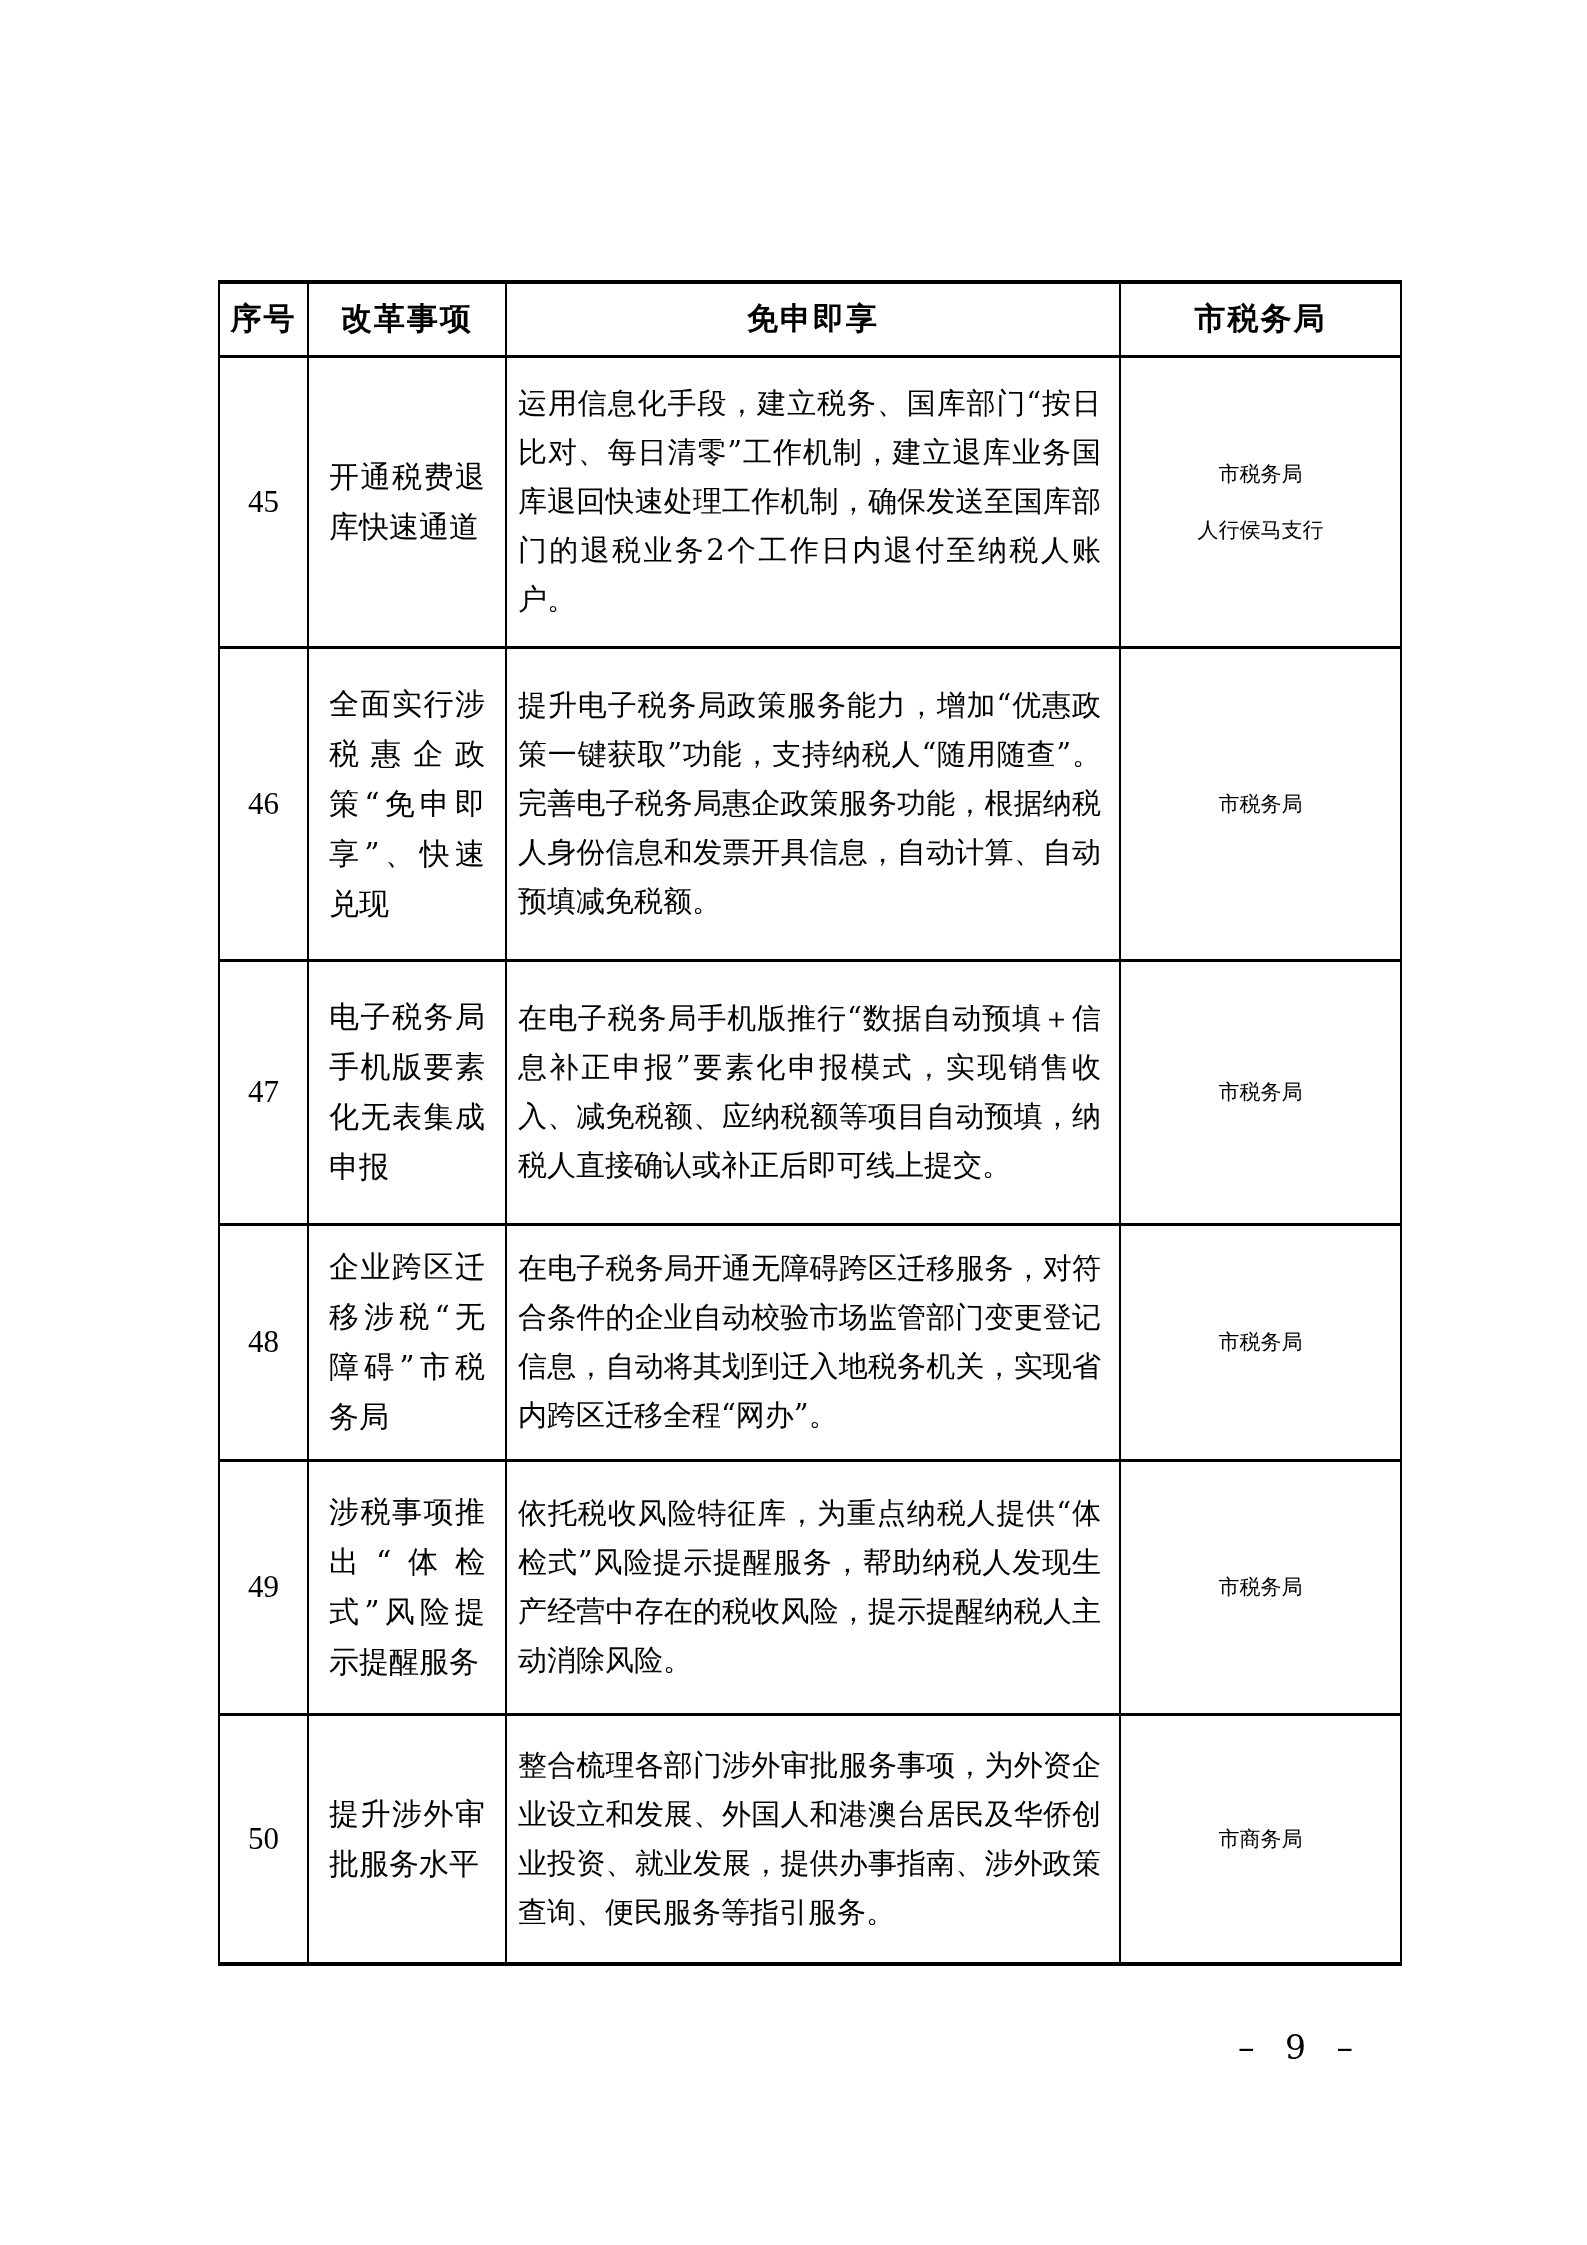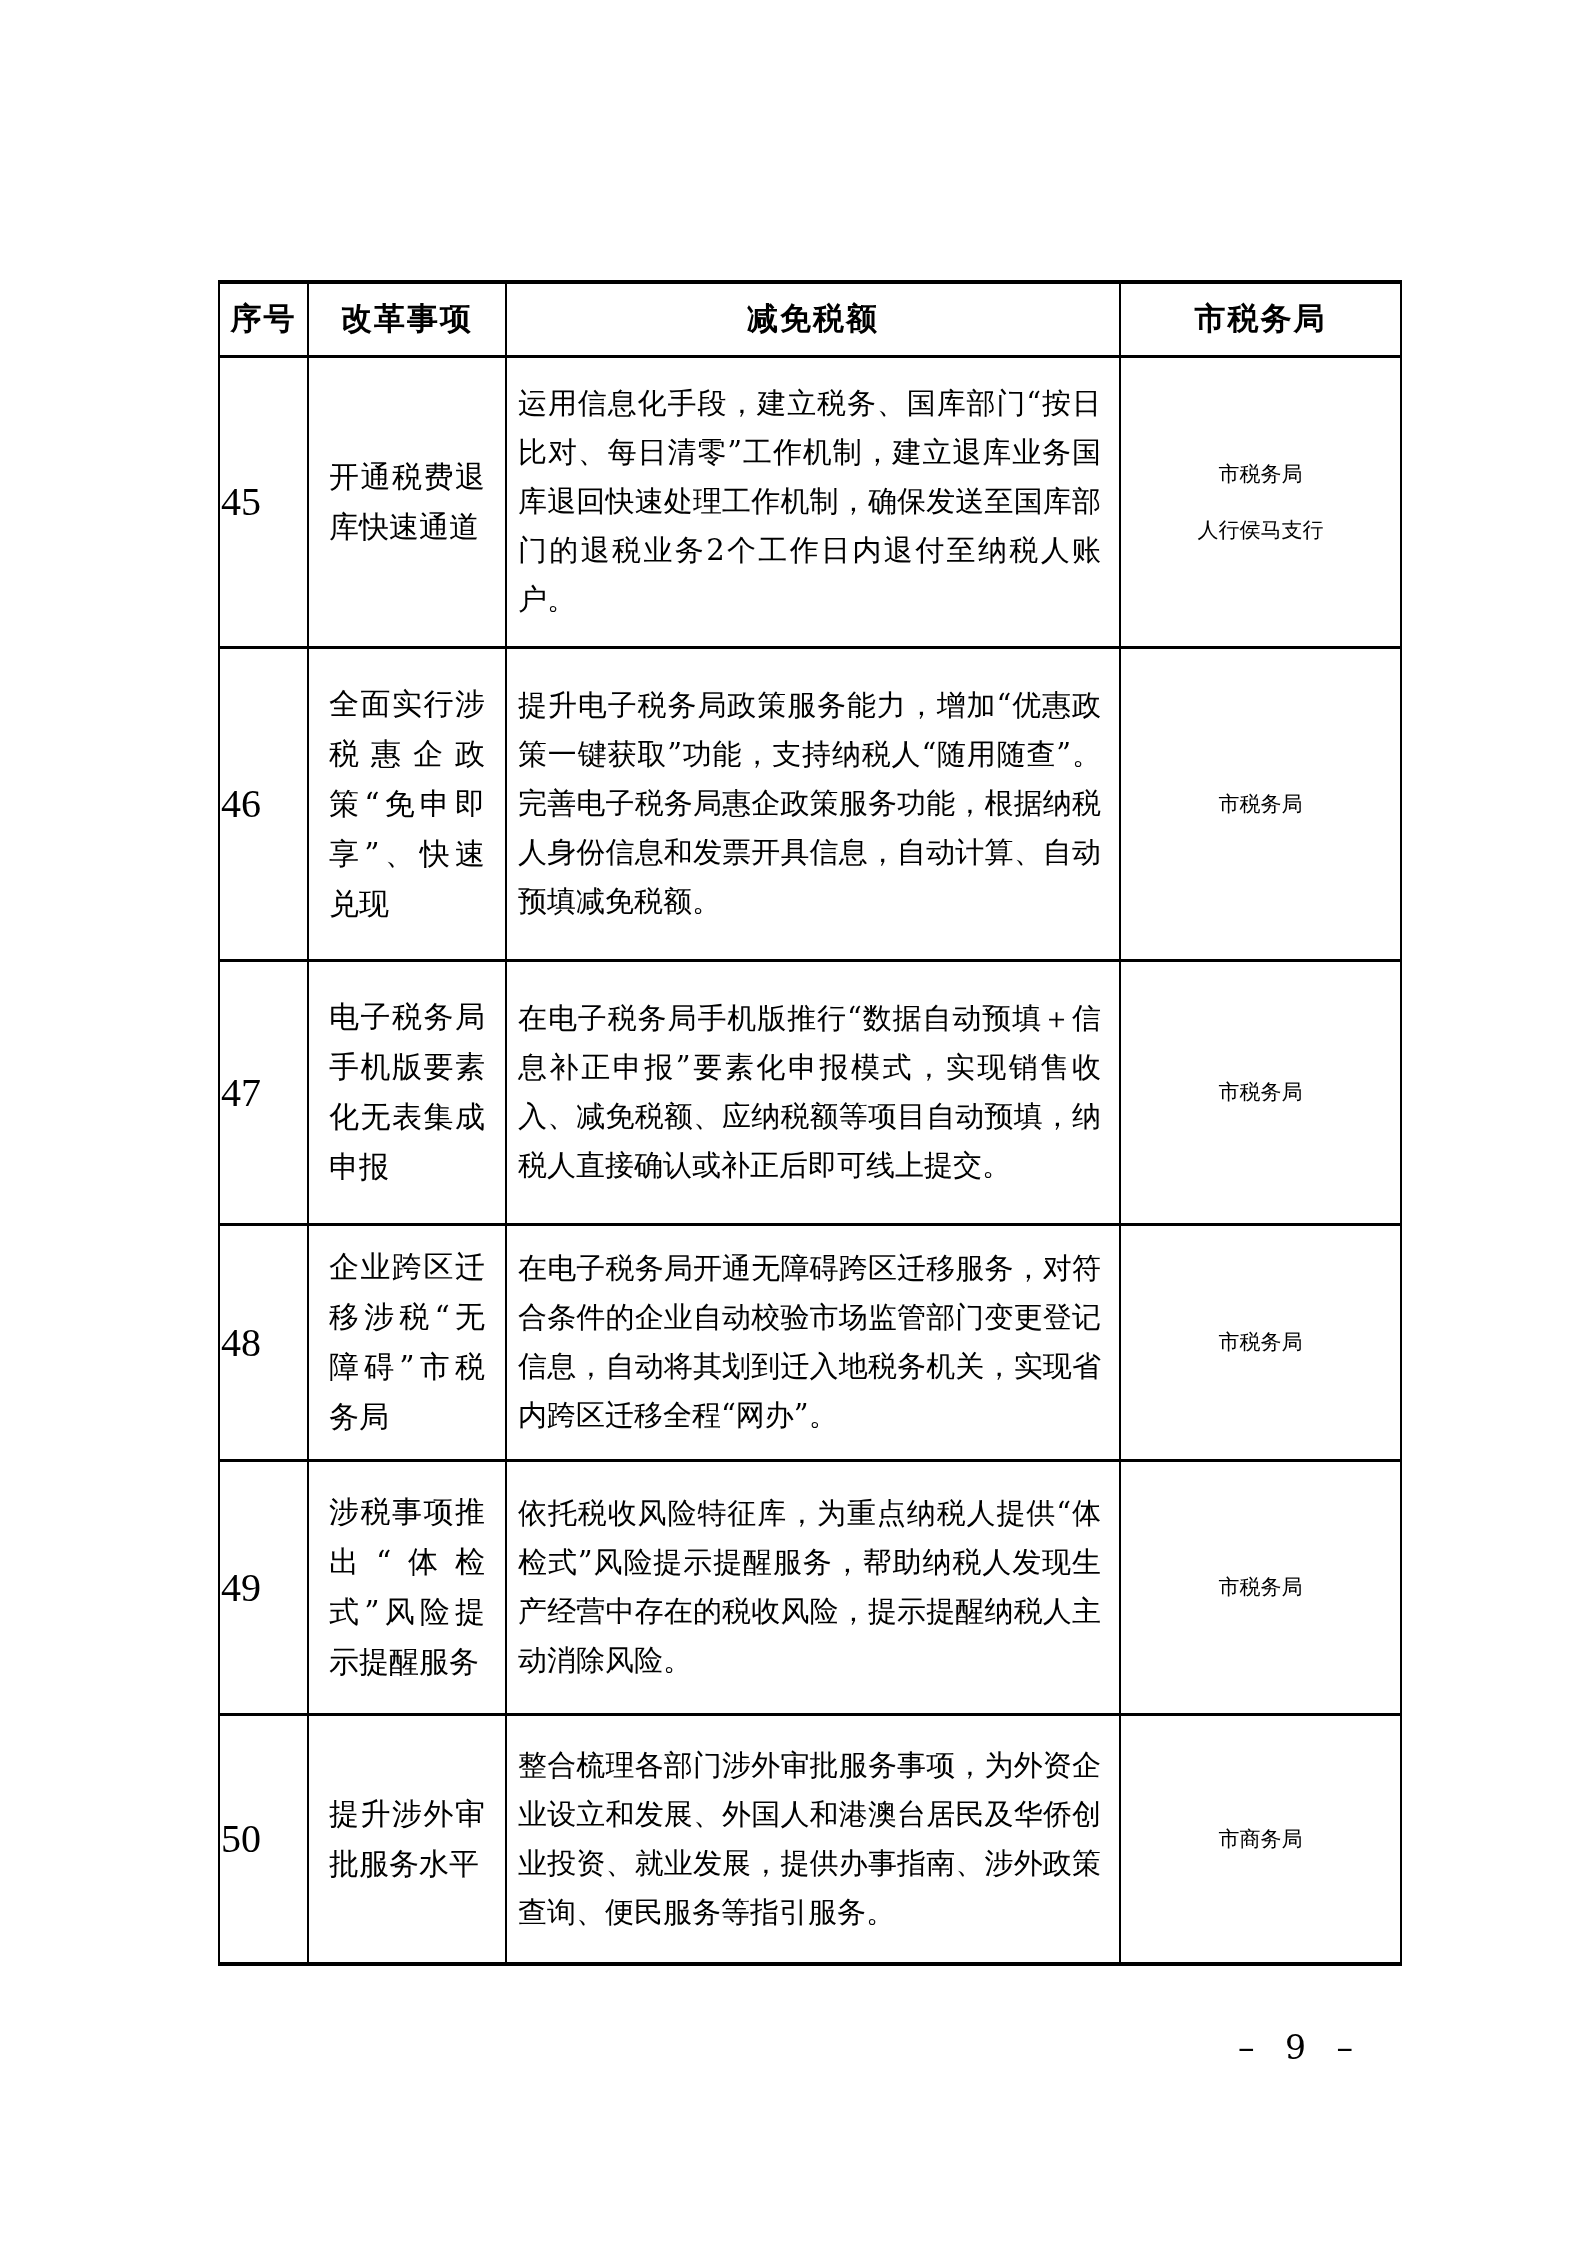--- a/index.html
+++ b/index.html
@@ -45,22 +45,23 @@
   }
   .row-h45 { height: 291px; }
   .row-h46 { height: 313px; }
   .row-h47 { height: 264px; }
   .row-h48 { height: 236px; }
   .row-h49 { height: 254px; }
   .row-h50 { height: 250px; }
   .header-row { height: 74px; }
 
   td.cell-no {
+    text-align: center;
     font-family: "Liberation Serif", serif;
-    font-size: 40px;
+    font-size: 31px;
   }
   td.cell-item {
     font-size: 30px;
     line-height: 50px;
     padding: 0 20px;
     text-align: justify;
     text-justify: inter-character;
   }
   td.cell-measure {
     font-size: 29px;
@@ -92,21 +93,21 @@
   <colgroup>
     <col style="width:89px">
     <col style="width:198px">
     <col style="width:614px">
     <col style="width:281px">
   </colgroup>
   <tbody>
       <tr class="header-row">
     <th>序号</th>
     <th>改革事项</th>
-    <th>减免税额</th>
+    <th>免申即享</th>
     <th>市税务局</th>
   </tr>
   <tr class="data-row row-h45">
     <td class="cell-no">45</td>
     <td class="cell-item">开通税费退库快速通道</td>
     <td class="cell-measure">运用信息化手段，建立税务、国库部门“按日比对、每日清零”工作机制，建立退库业务国库退回快速处理工作机制，确保发送至国库部门的退税业务2个工作日内退付至纳税人账户。</td>
     <td class="cell-unit">市税务局
 人行侯马支行</td>
   </tr>
   <tr class="data-row row-h46">

